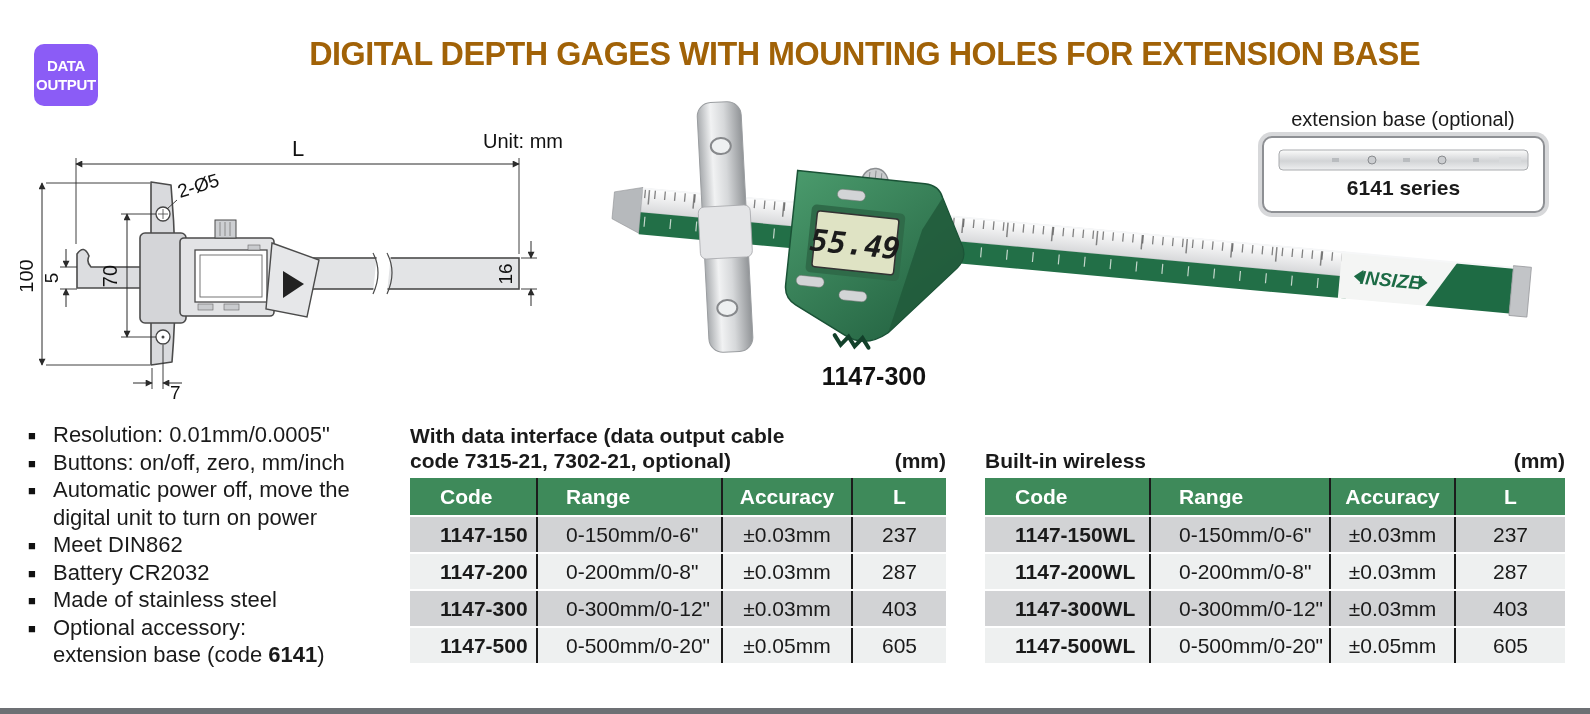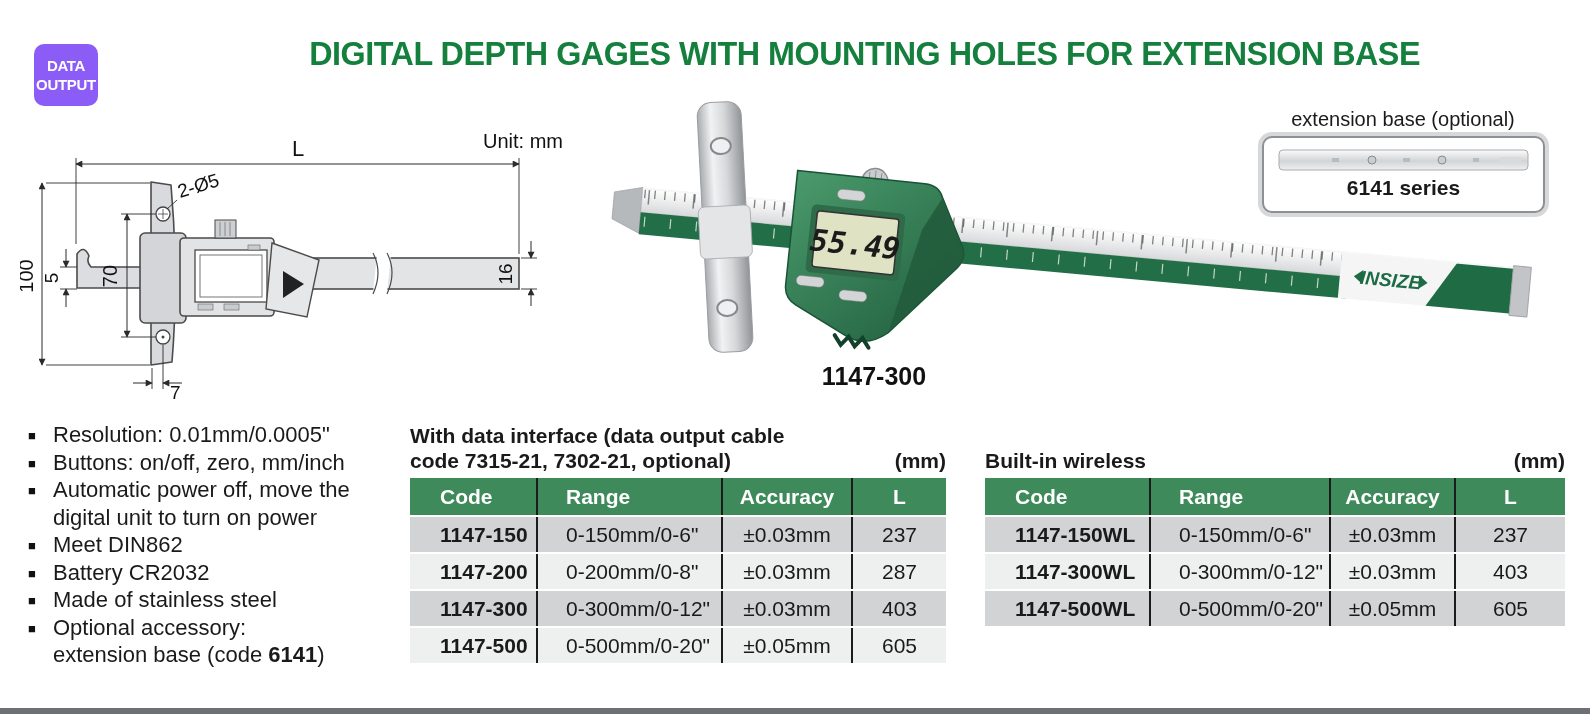--- a/index.html
+++ b/index.html
@@ -4,21 +4,21 @@
 <style>
   html,body{margin:0;padding:0;background:#fff;}
   .page{position:relative;width:1590px;height:714px;background:#ffffff;overflow:hidden;
         font-family:"Liberation Sans",sans-serif;color:#1a1a1a;}
   
   .badge{position:absolute;left:34px;top:44px;width:64px;height:62px;background:#8b5cf6;
          border-radius:10px;display:flex;flex-direction:column;align-items:center;justify-content:center;
          color:#fff;font-weight:bold;font-size:15px;line-height:19px;letter-spacing:-0.3px;}
   
   .title{position:absolute;left:140px;right:0;top:34px;margin:0;text-align:center;
-         font-size:34px;font-weight:bold;color:#15803d;white-space:nowrap;}
+         font-size:34px;font-weight:bold;color:#a16207;white-space:nowrap;}
   .title-inner{display:inline-block;transform:scaleX(0.95);transform-origin:center;letter-spacing:-0.5px;}
   
   .drawing{position:absolute;left:20px;top:118px;}
   .product{position:absolute;left:585px;top:88px;}
   .ext-caption{position:absolute;left:1258px;top:108px;width:290px;text-align:center;font-size:20px;}
   .ext-caption b{font-weight:normal;}
   .ext-box{position:absolute;left:1262px;top:136px;width:283px;height:77px;background:#fff;
            border:2px solid #8e9094;border-radius:10px;box-shadow:0 0 0 4px #d7d8da;
            display:flex;flex-direction:column;align-items:center;padding-top:9px;box-sizing:border-box;}
   .ext-series{font-size:21px;font-weight:bold;margin-top:3px;}
@@ -303,20 +303,26 @@
         </tr>
       </thead>
       <tbody>
         <tr>
             <td class="code">1147-150WL</td>
             <td class="range">0-150mm/0-6"</td>
             <td class="acc">±0.03mm</td>
             <td class="len">237</td>
           </tr>
         <tr>
+            <td class="code">1147-200WL</td>
+            <td class="range">0-200mm/0-8"</td>
+            <td class="acc">±0.03mm</td>
+            <td class="len">287</td>
+          </tr>
+        <tr>
             <td class="code">1147-300WL</td>
             <td class="range">0-300mm/0-12"</td>
             <td class="acc">±0.03mm</td>
             <td class="len">403</td>
           </tr>
         <tr>
             <td class="code">1147-500WL</td>
             <td class="range">0-500mm/0-20"</td>
             <td class="acc">±0.05mm</td>
             <td class="len">605</td>

